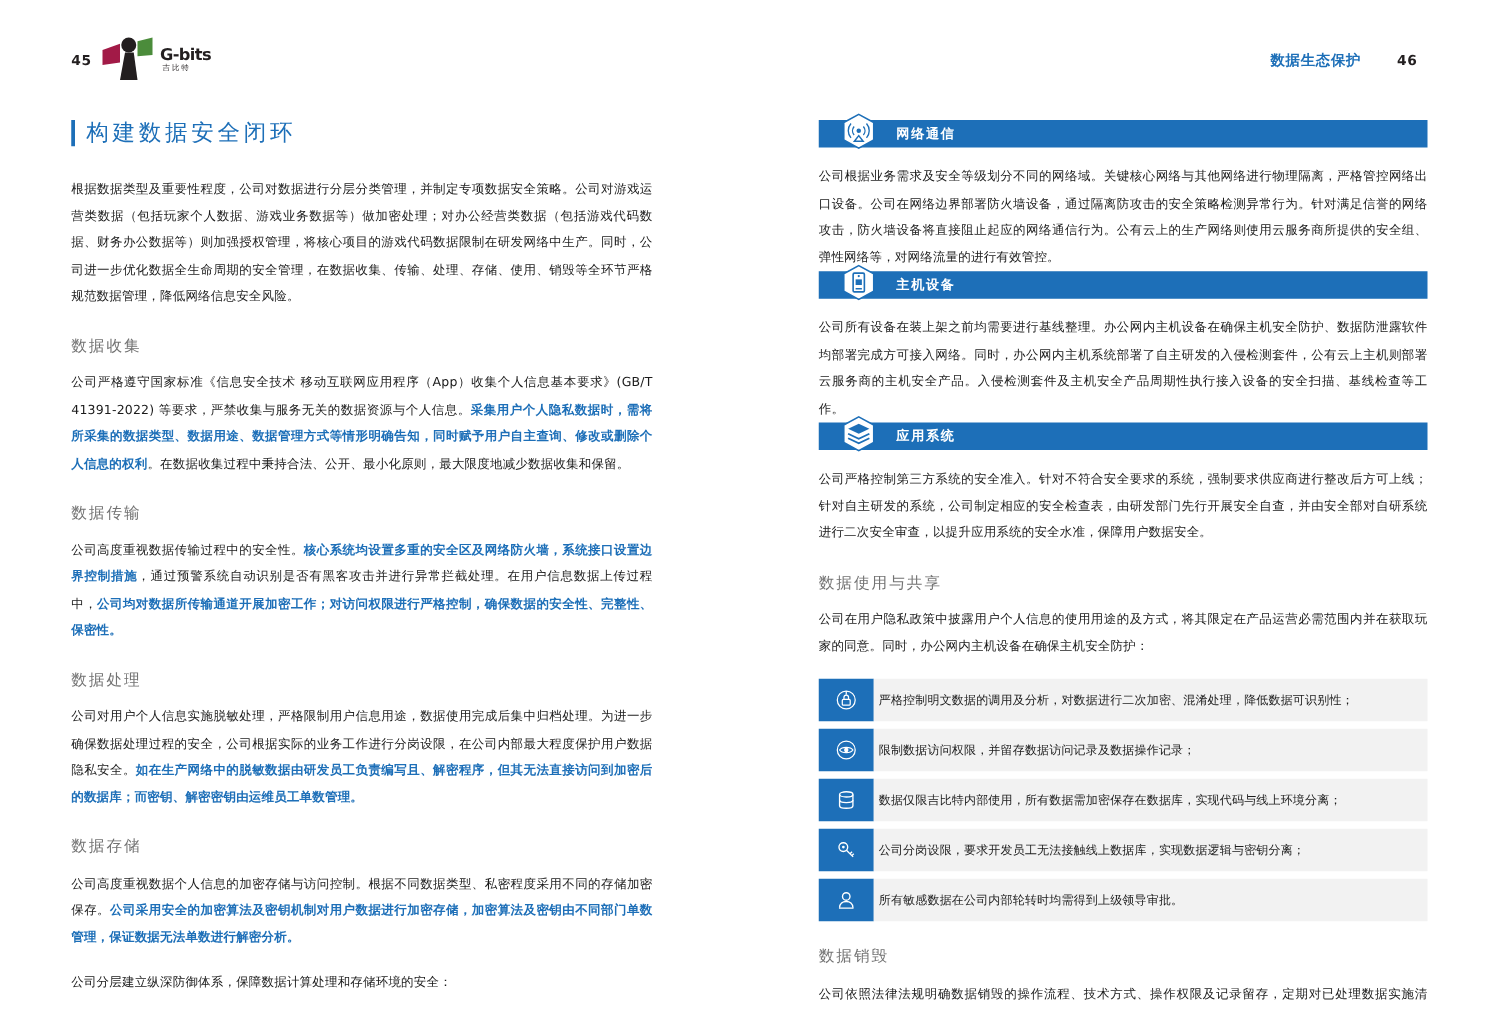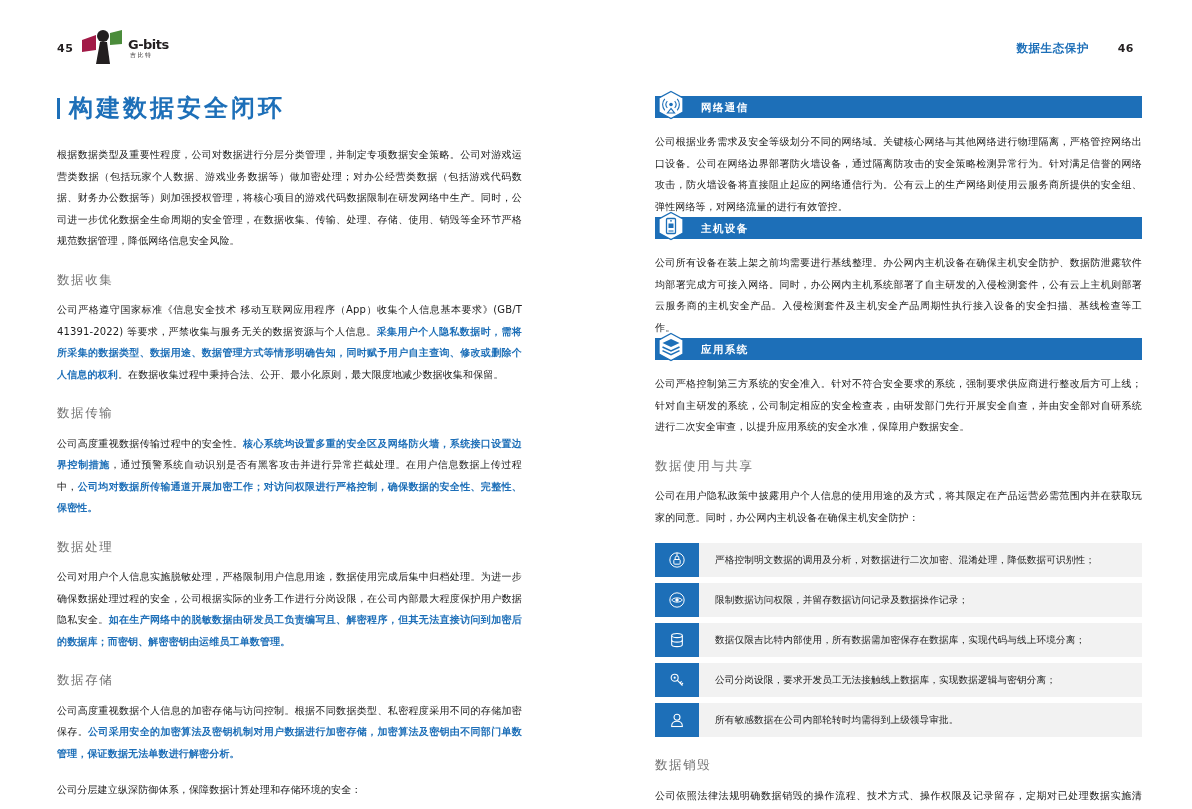--- a/index.html
+++ b/index.html
@@ -115,22 +115,22 @@
     margin-bottom: 24px;
   }
   .title-rule {
     width: 3px;
     height: 21px;
     background: #1d6fb8;
     margin-right: 9px;
     flex: none;
   }
   .title-text {
-    font-size: 24px;
-    font-weight: bold;
+    font-size: 18px;
+    font-weight: normal;
     color: #1d6fb8;
     letter-spacing: 3px;
     line-height: 1;
   }
 
   
   .body-p {
     font-size: 10px;
     line-height: 21.5px;
     color: #1b1b1b;
@@ -156,20 +156,21 @@
     margin-bottom: 13px;
   }
 
   
   .banner {
     position: relative;
     height: 22px;
     margin-bottom: 13px;
     display: flex;
     align-items: center;
+    padding-left: 16px;
   }
   .banner-bar {
     position: absolute;
     left: 0; top: 0;
     width: 487px;
     height: 22px;
     background: #1d6fb8;
   }
   .banner-hex {
     position: relative;
@@ -208,21 +209,21 @@
     flex: none;
     display: flex;
     align-items: center;
     justify-content: center;
   }
   .icon-text {
     flex: 1;
     background: #f2f2f2;
     display: flex;
     align-items: center;
-    padding-left: 16px;
+    padding-left: 4px;
     font-size: 9.6px;
     color: #1b1b1b;
     letter-spacing: 0.15px;
   }
 
   svg { display: block; }
 </style>
 </head>
 <body>
 

